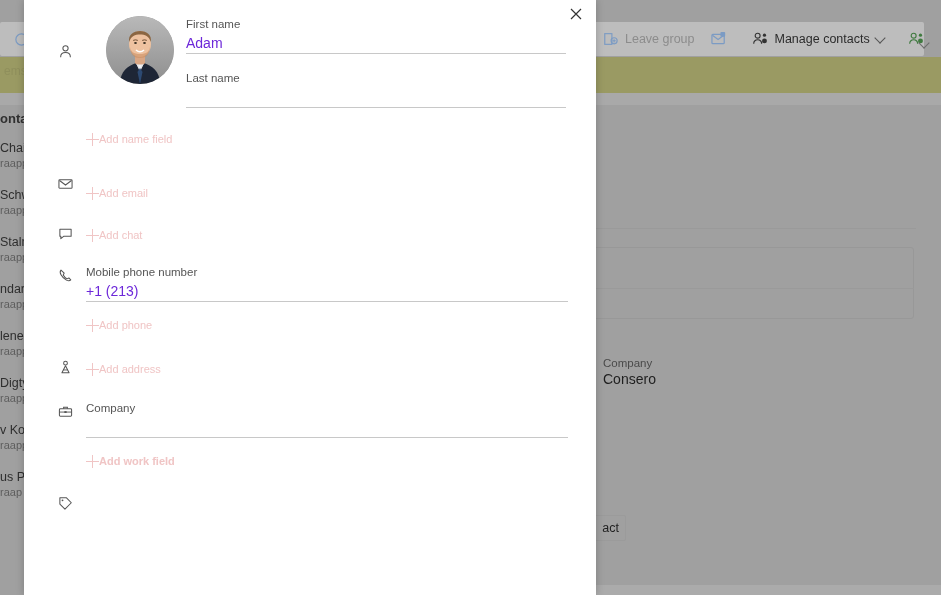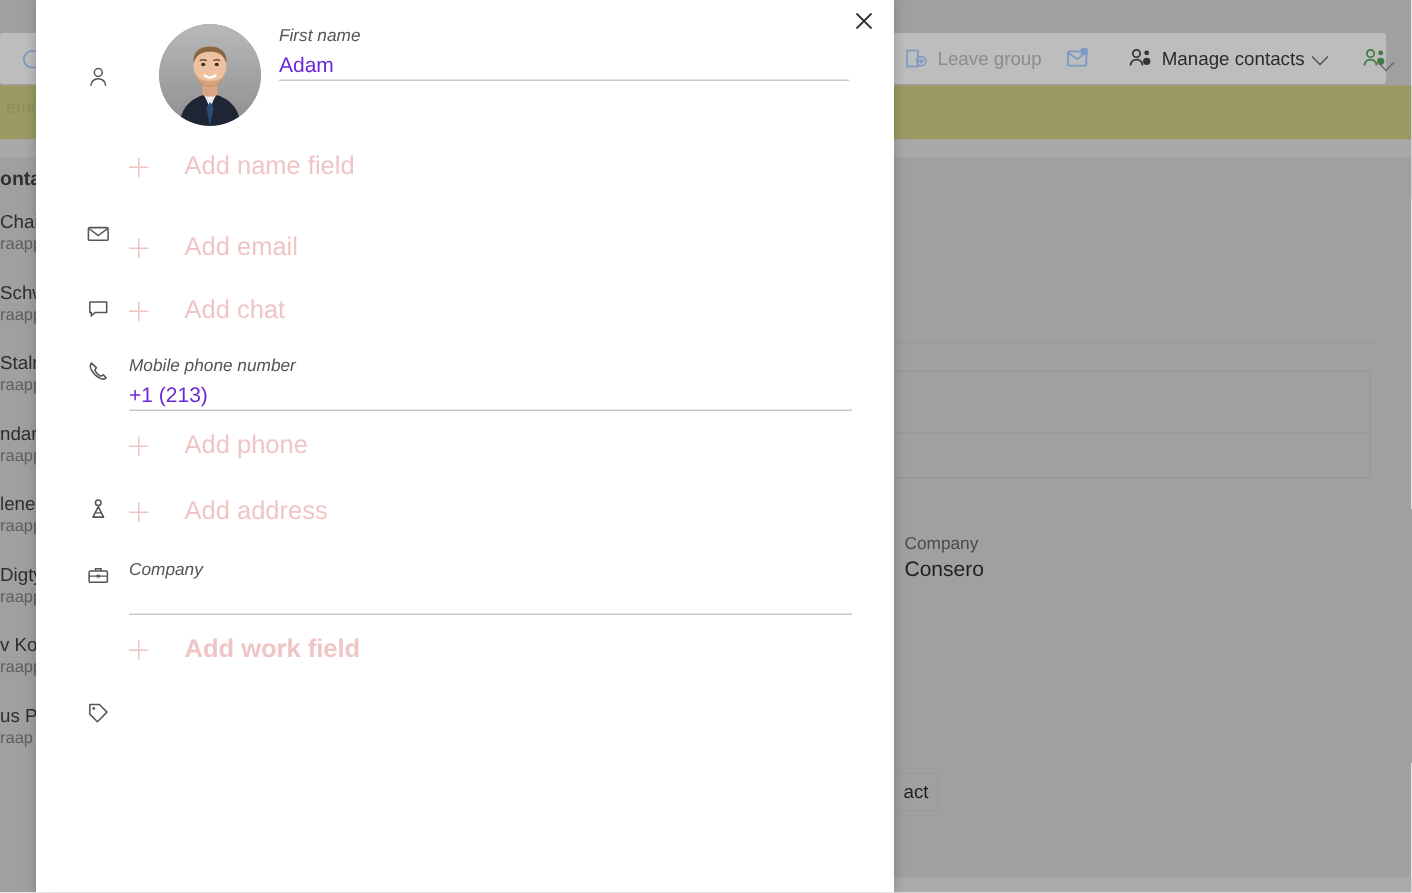--- a/index.html
+++ b/index.html
@@ -292,44 +292,43 @@
   .avatar-svg { display: block; width: 68px; height: 68px; }
 
   .field {
     margin-bottom: 2px;
     padding-bottom: 2px;
   }
   .field-label {
     font-size: 11.5px;
     color: #555555;
     line-height: 16px;
-    font-style: italic;
   }
   .field-input {
     font-size: 14px;
     color: #6d28d9;
     line-height: 22px;
     height: 22px;
     border: none;
     border-bottom: 1px solid #c8c8c8;
     width: 100%;
     box-sizing: border-box;
     outline: none;
     background: transparent;
     font-family: "Liberation Sans", sans-serif;
     padding: 0;
   }
   .field-input.indent { text-indent: 14px; }
 
   .add-link {
     display: flex;
     align-items: center;
-    gap: 24px;
+    gap: 0;
     color: #f0c5c5;
-    font-size: 17px;
+    font-size: 11px;
     height: 26px;
     cursor: pointer;
     user-select: none;
   }
   .add-plus {
     display: inline-block;
     position: relative;
     width: 13px;
     height: 13px;
   }
@@ -578,20 +577,24 @@
               <path d="M30 34 Q34 37.5 38 34" stroke="#fff" stroke-width="1.6" fill="none"></path>
             </g>
           </svg>
         </div>
 
         <div class="row-content" style="padding-right:30px;">
           <div class="field">
             <div class="field-label">First name</div>
             <input class="field-input" type="text" value="Adam" style="">
           </div>
+          <div class="field" style="margin-top:14px;">
+            <div class="field-label">Last name</div>
+            <input class="field-input" type="text" value="" style="">
+          </div>
         </div>
       </div>
 
       <div class="row" style="margin-top:14px;">
         <div class="row-icon"></div>
         <div class="row-content">
           <div class="add-link">
             <span class="add-plus"></span>
             <span>Add name field</span>
           </div>

